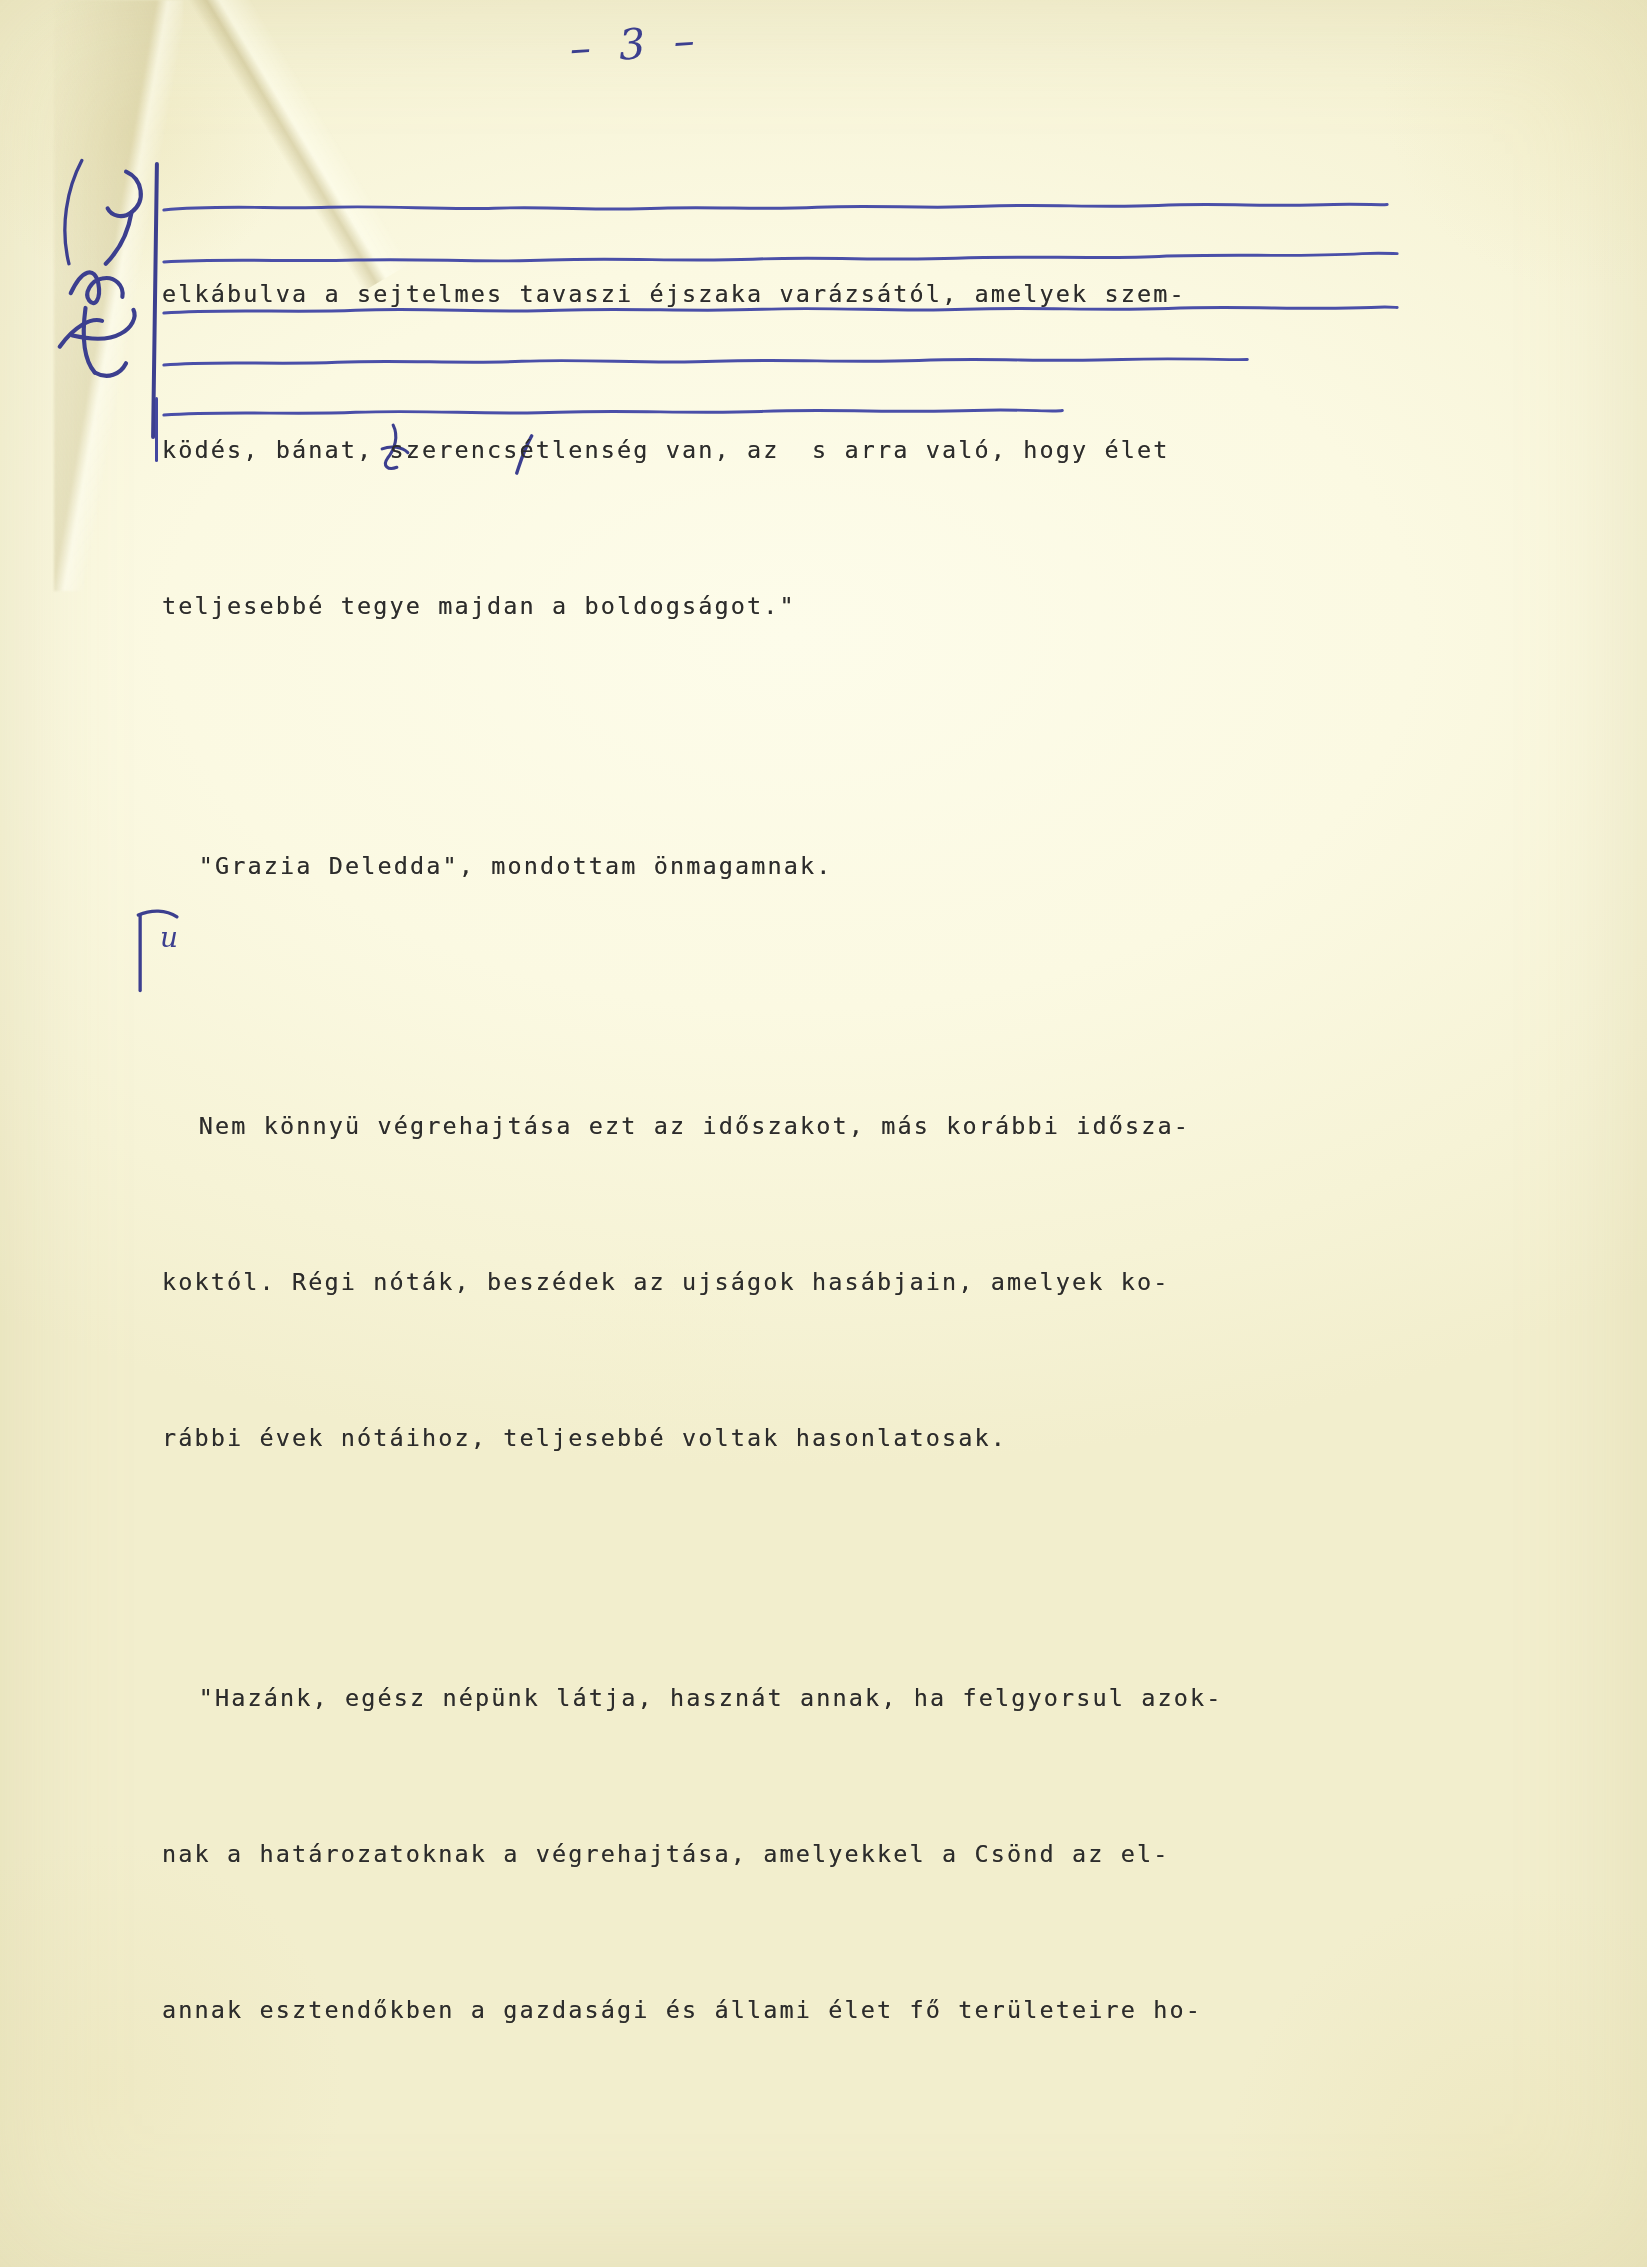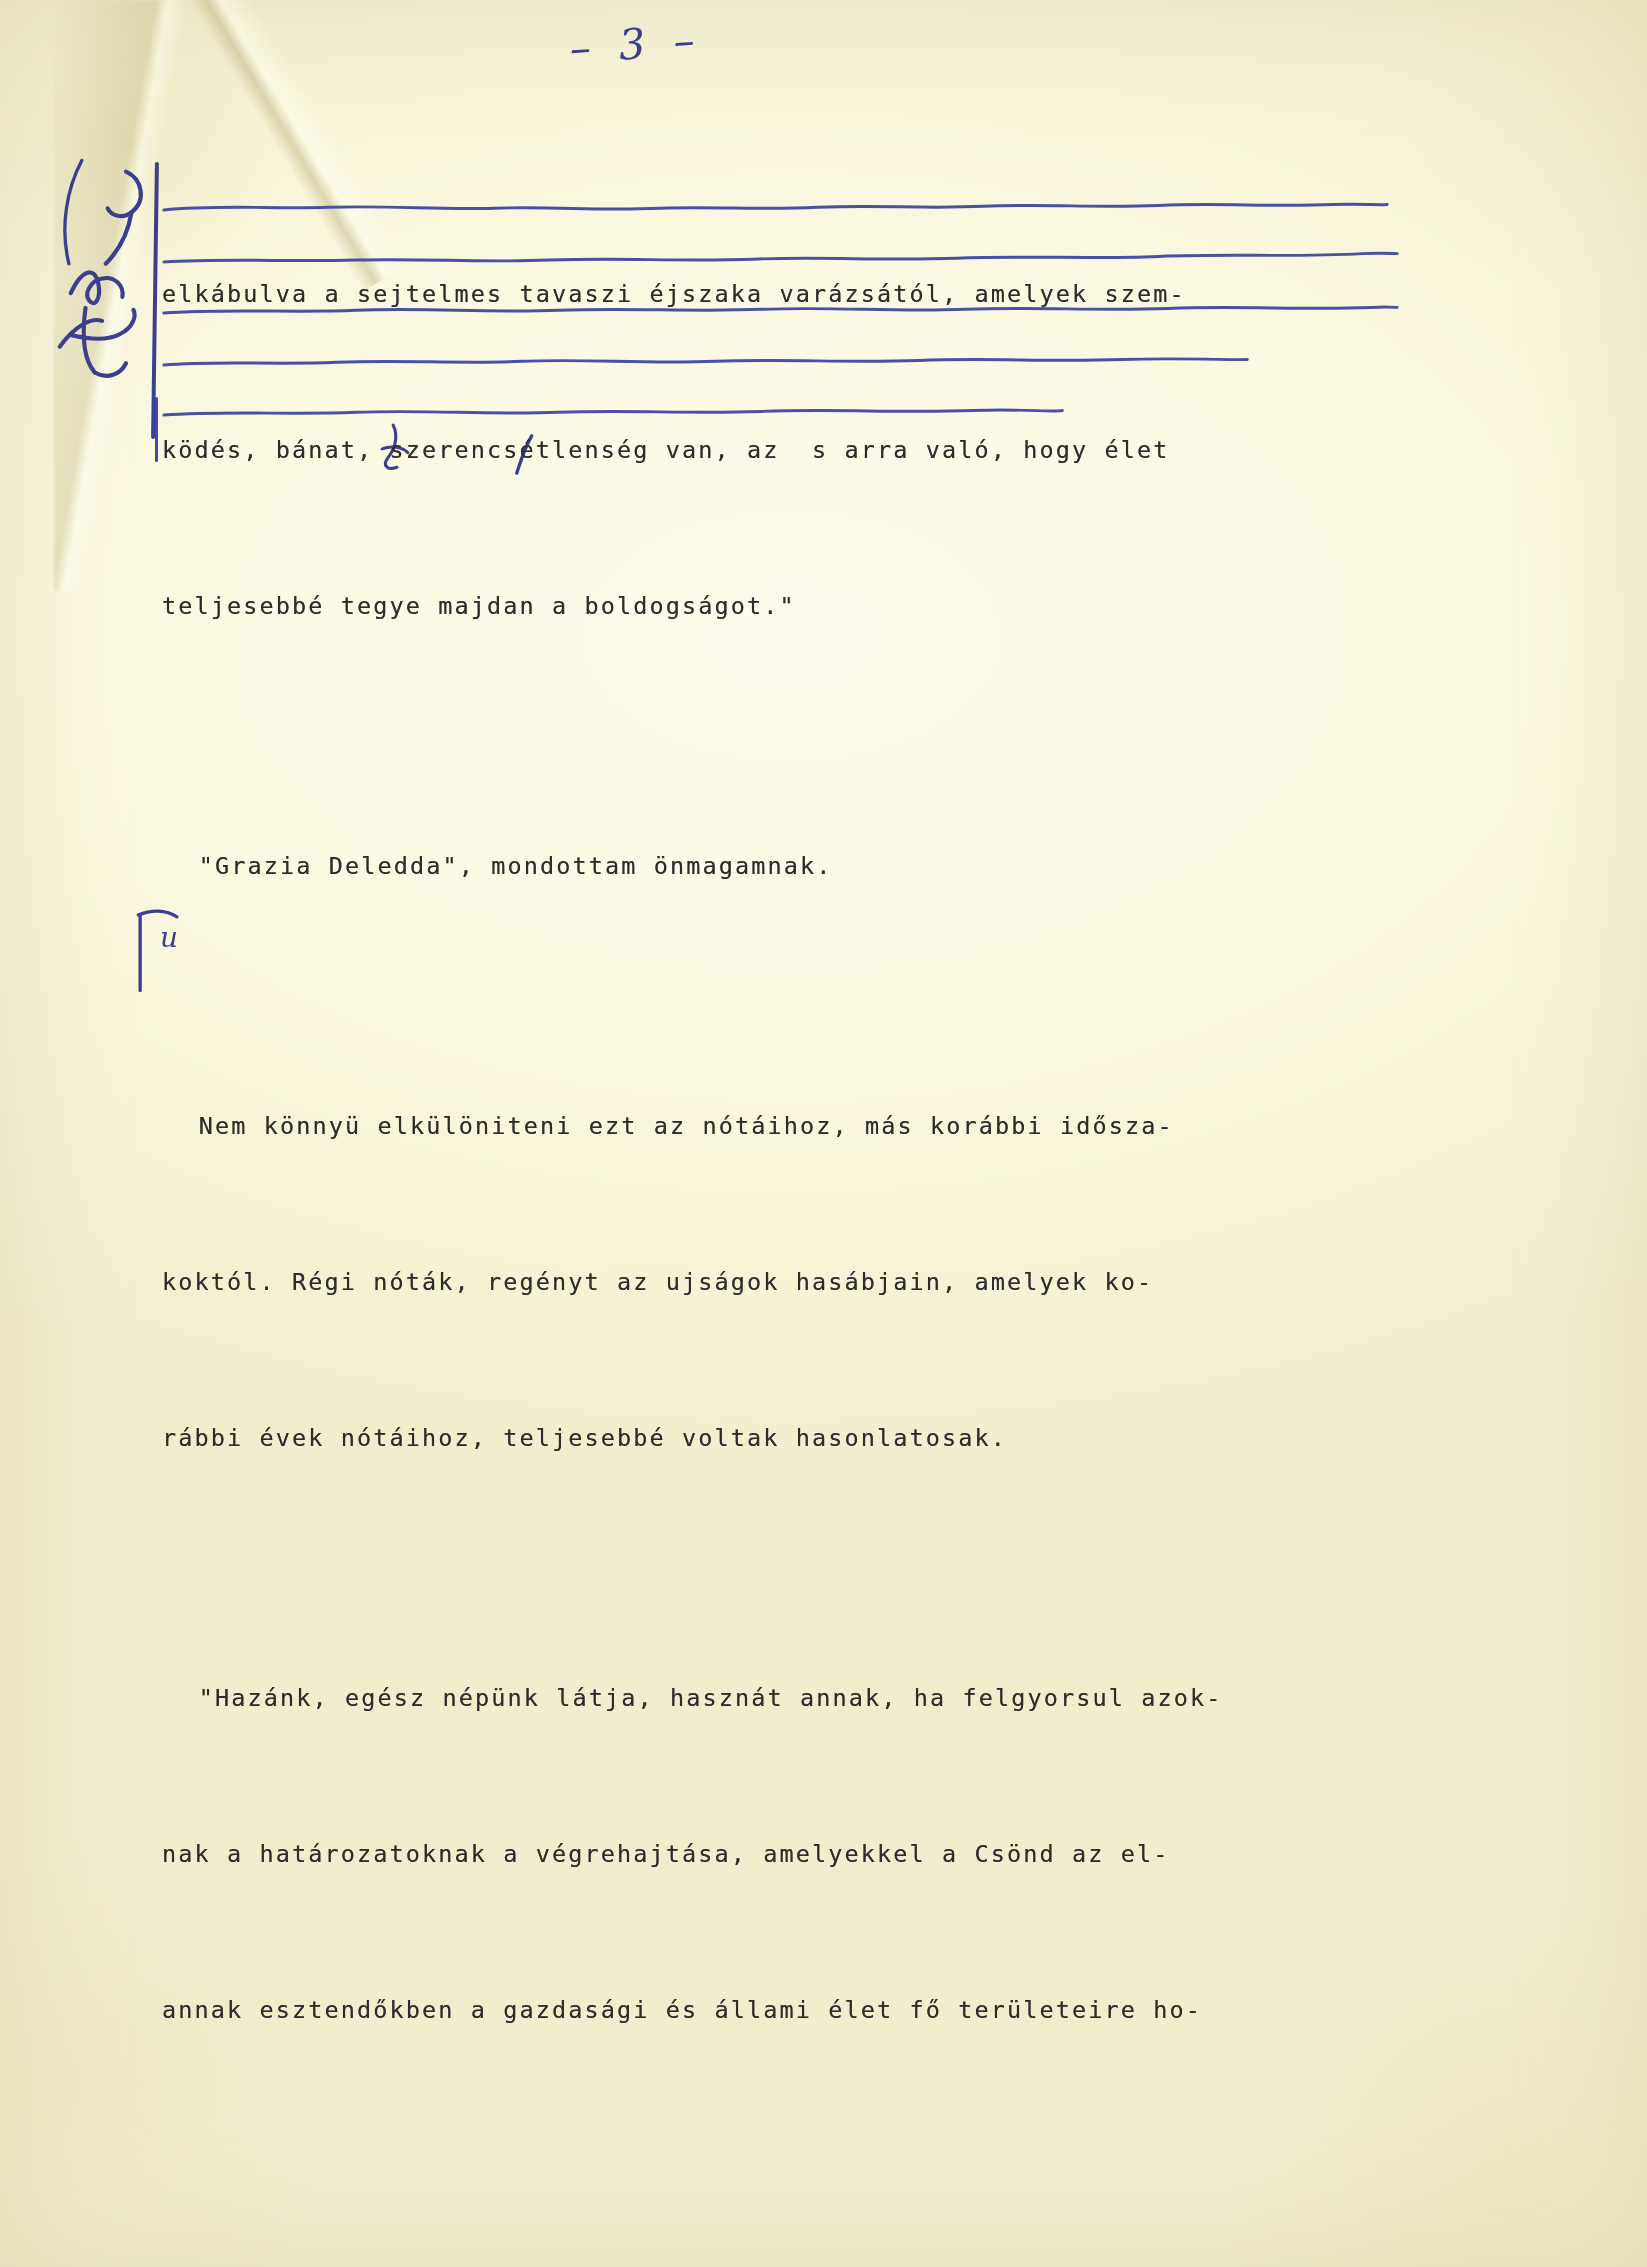--- a/index.html
+++ b/index.html
@@ -241,22 +241,22 @@
       <span class="line">elkábulva a sejtelmes tavaszi éjszaka varázsától, amelyek szem-</span>
       <span class="line">ködés, bánat, szerencsétlenség van, az  s arra való, hogy élet</span>
       <span class="line">teljesebbé tegye majdan a boldogságot."</span>
     </p>
 
     <p>
       <span class="line indent">"Grazia Deledda", mondottam önmagamnak.</span>
     </p>
 
     <p>
-      <span class="line indent">Nem könnyü elkülöniteni ezt az nótáihoz, más korábbi idősza-</span>
-      <span class="line">koktól. Régi nóták, regényt az ujságok hasábjain, amelyek ko-</span>
+      <span class="line indent">Nem könnyü végrehajtása ezt az időszakot, más korábbi idősza-</span>
+      <span class="line">koktól. Régi nóták, beszédek az ujságok hasábjain, amelyek ko-</span>
       <span class="line">rábbi évek nótáihoz, teljesebbé voltak hasonlatosak.</span>
     </p>
 
     <p>
       <span class="line indent">"Hazánk, egész népünk látja, hasznát annak, ha felgyorsul azok-</span>
       <span class="line">nak a határozatoknak a végrehajtása, amelyekkel a Csönd az el-</span>
       <span class="line">annak esztendőkben a gazdasági és állami élet fő területeire ho-</span>
       
     </p>
 

